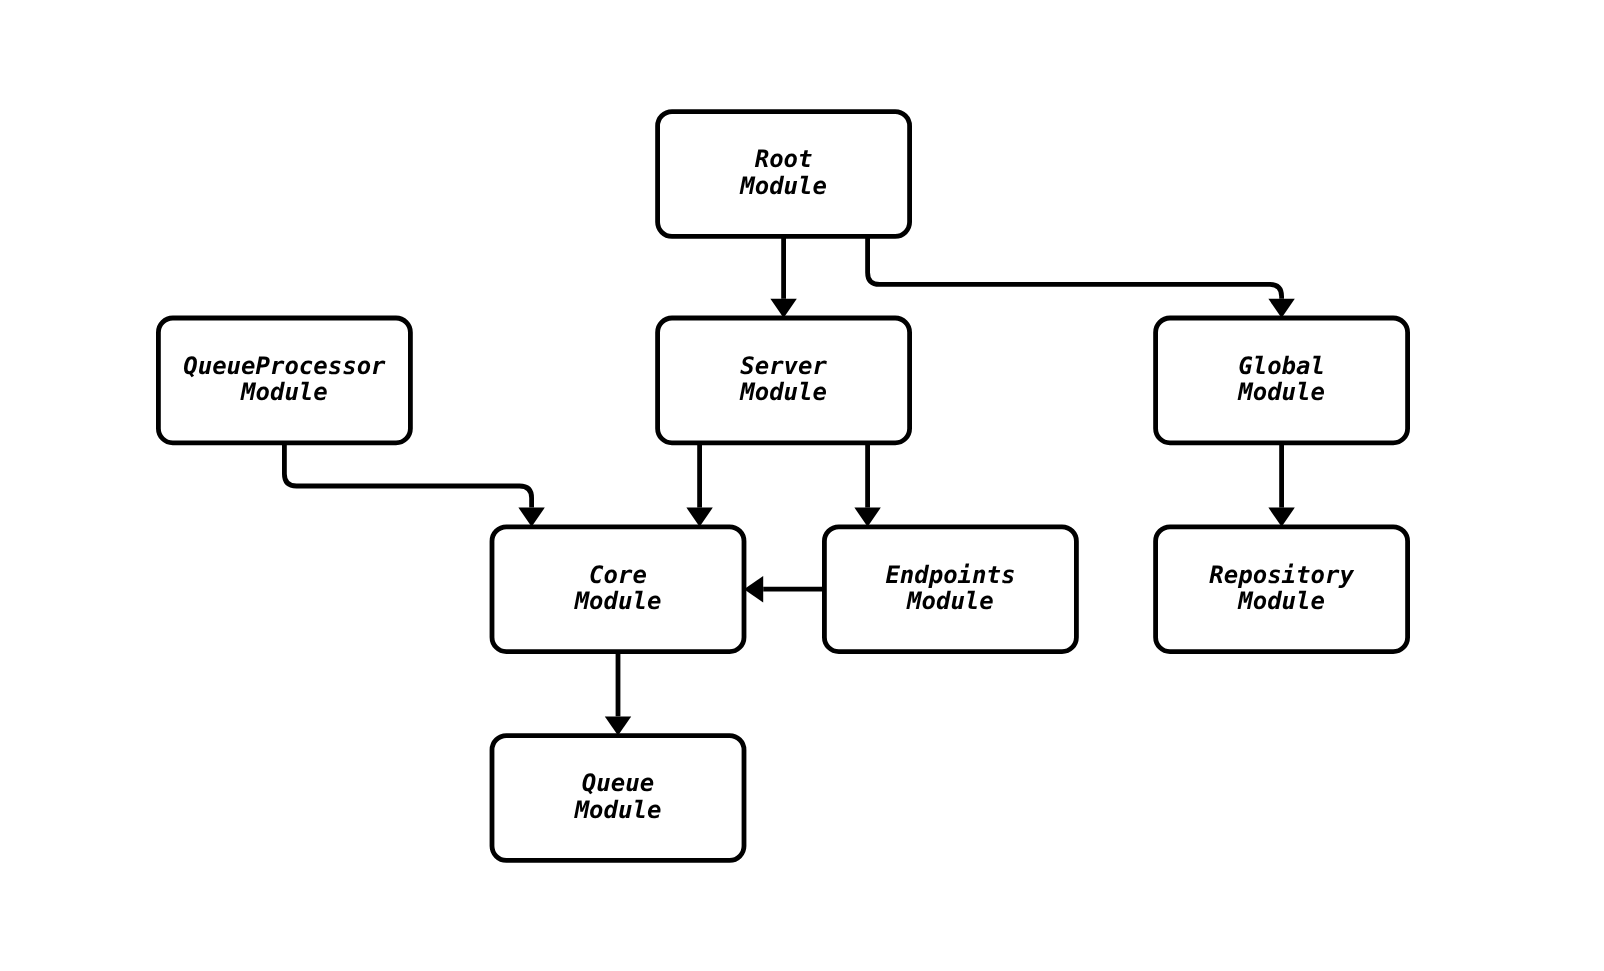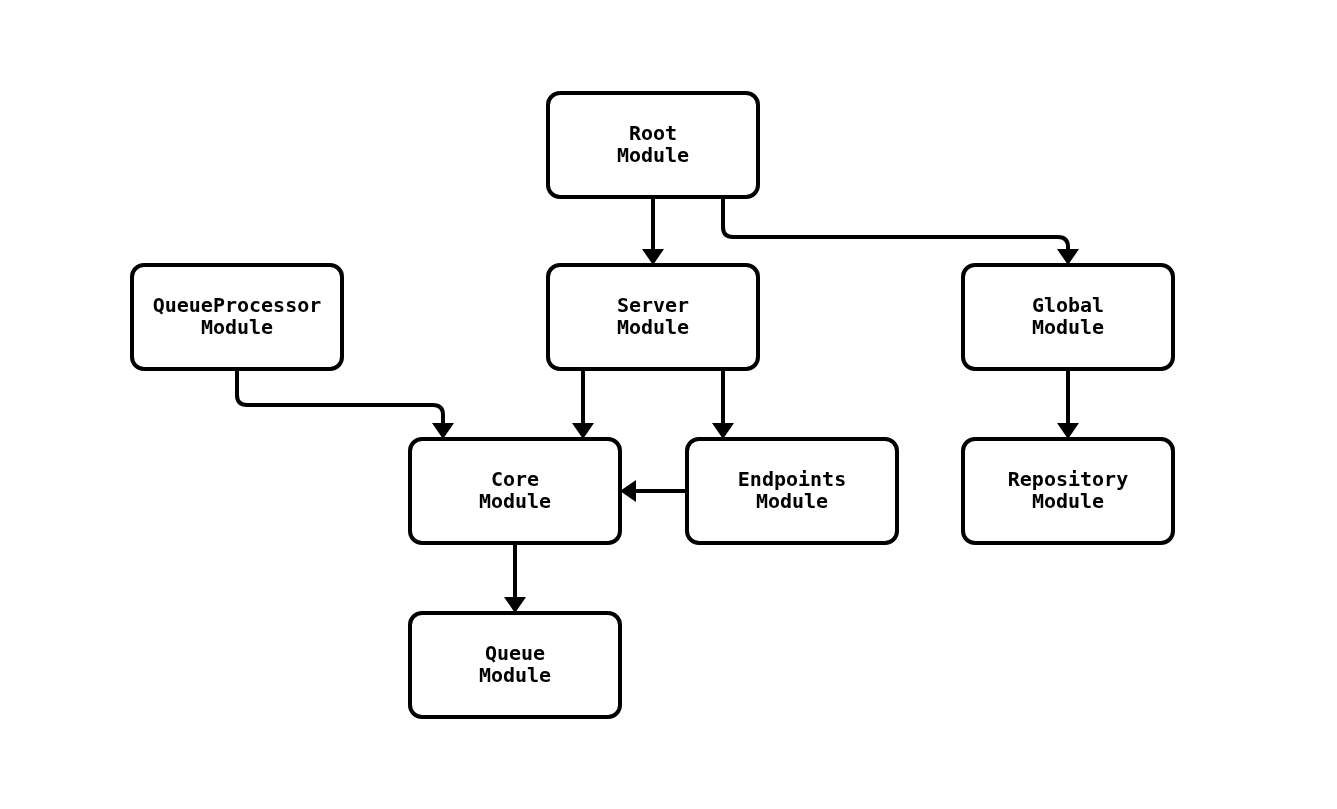--- a/index.html
+++ b/index.html
@@ -12,20 +12,21 @@
     width: 1337px;
     height: 809px;
     overflow: hidden;
     font-family: "DejaVu Sans Mono", "Liberation Mono", monospace;
   }
   #diagram-root {
     position: relative;
     width: 1233px;
     height: 809px;
     background: #ffffff;
+    font-style: italic;
   }
   svg#diagram-canvas {
     display: block;
     width: 1337px;
     height: 809px;
   }
   .node-box {
     fill: #ffffff;
     stroke: #000000;
     stroke-width: 4;

